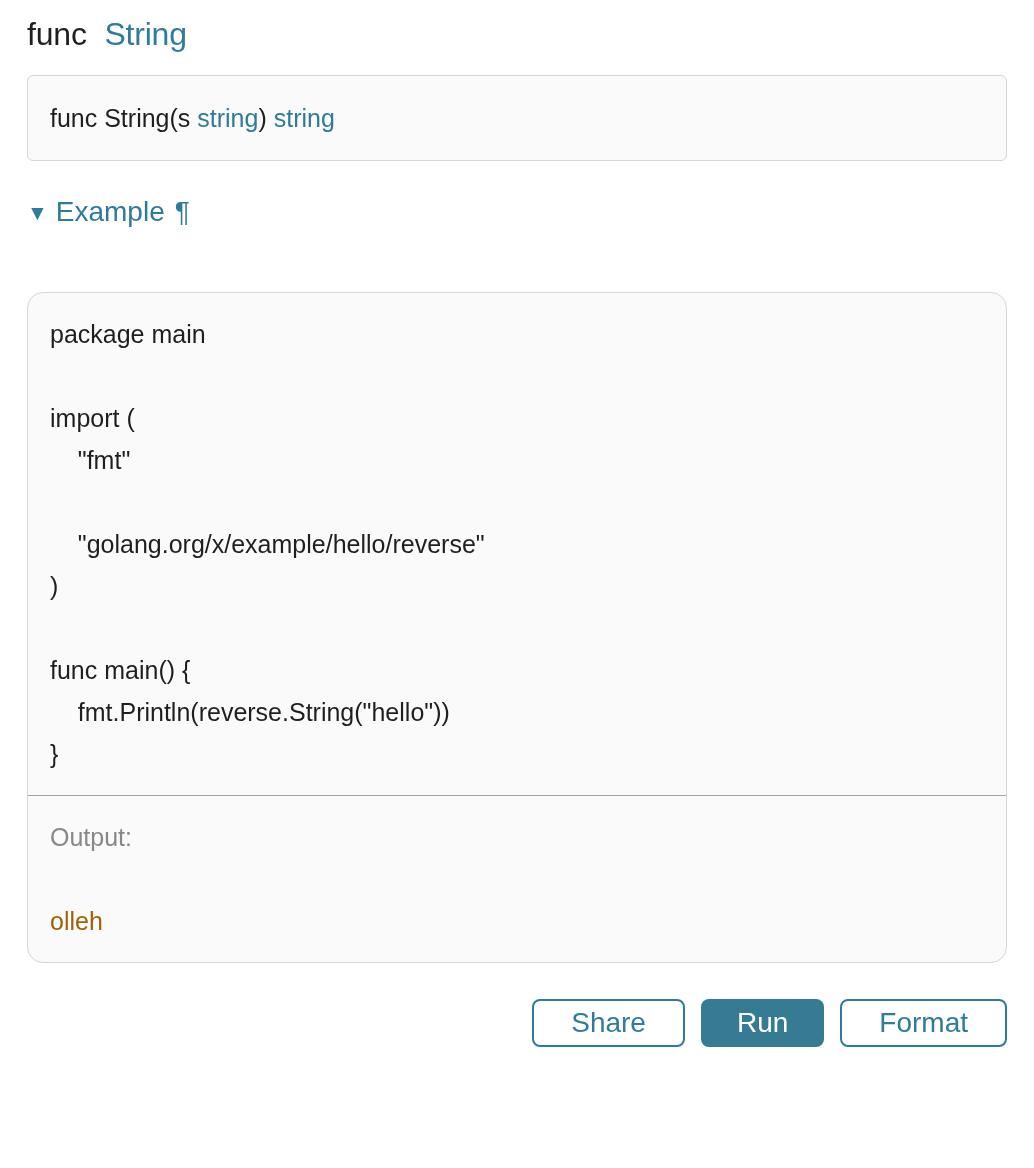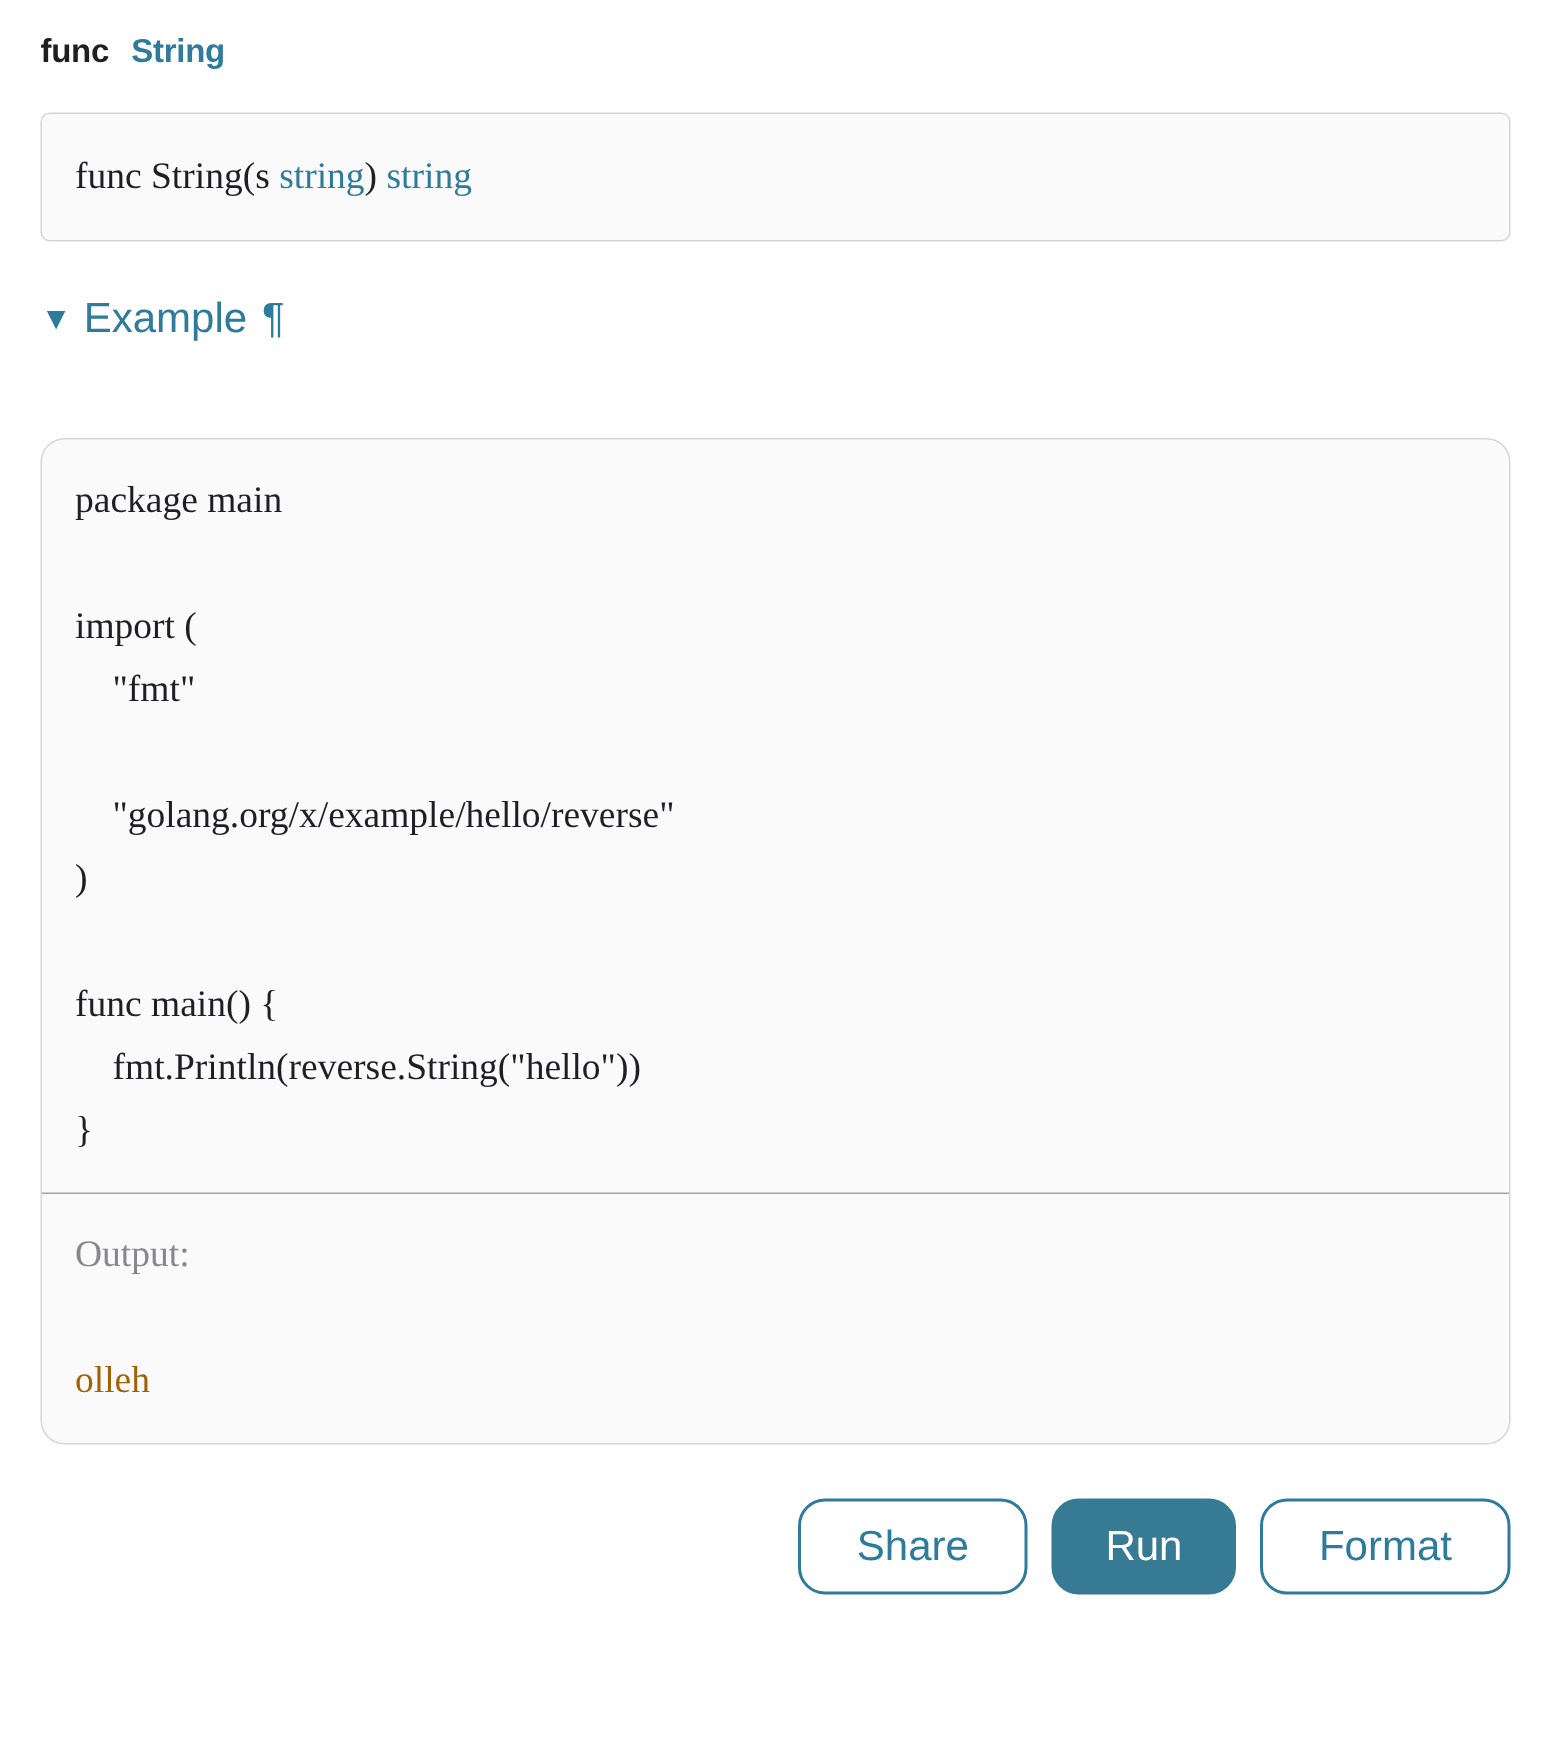--- a/index.html
+++ b/index.html
@@ -9,39 +9,39 @@
     height: 1168px;
     font-family: "Liberation Sans", sans-serif;
     color: #202224;
     overflow: hidden;
   }
   .page { padding: 14px 27px 0 27px; }
 
   
   h2.func-heading {
     margin: 0;
-    font-size: 22px;
+    font-size: 32px;
     line-height: 40px;
-    font-weight: bold;
+    font-weight: normal;
     letter-spacing: -0.2px;
   }
   h2.func-heading .kw { color: #1d1f21; }
   h2.func-heading .fn-name { color: #2f7b9b; margin-left: 9px; text-decoration: none; cursor: pointer; }
 
   
   .sig-box {
     margin-top: 21px;
     background: #fafafa;
     border: 1px solid #d6d6d6;
     border-radius: 6px;
     padding: 26px 22px;
   }
   pre {
     margin: 0;
-    font-family: Liberation Serif, serif;
+    font-family: Liberation Sans, sans-serif;
     tab-size: 4;
     -moz-tab-size: 4;
   }
   .sig-box pre {
     font-size: 25px;
     line-height: 32px;
     color: #1d1f21;
   }
   .code-link { color: #2f7b9b; text-decoration: none; cursor: pointer; }
 
@@ -106,22 +106,22 @@
   .btn-row {
     margin-top: 36px;
     display: flex;
     justify-content: flex-end;
     gap: 16px;
     padding-bottom: 28px;
   }
   .btn {
     font-family: "Liberation Sans", sans-serif;
     font-size: 28px;
-    height: 64px;
-    border-radius: 18px;
+    height: 48px;
+    border-radius: 8px;
     cursor: pointer;
     display: inline-flex;
     align-items: center;
     justify-content: center;
   }
   .btn.outline {
     background: #ffffff;
     color: #2f7b9b;
     border: 2px solid #2f7b9b;
     padding: 0 37px;

